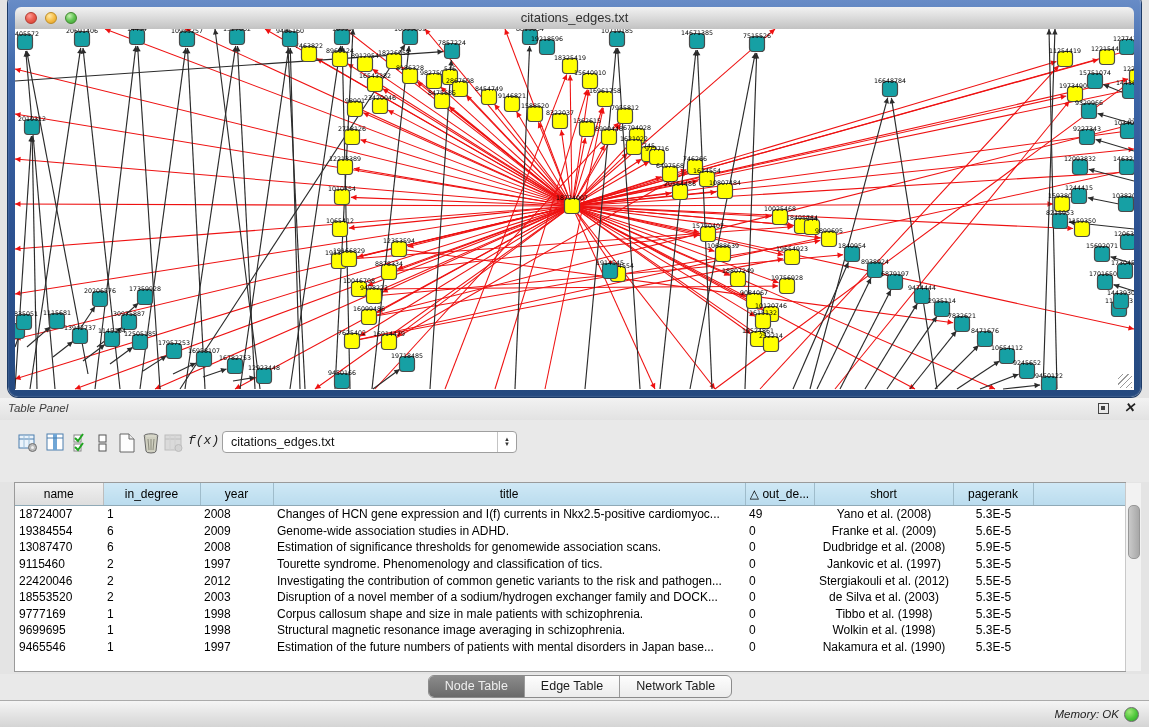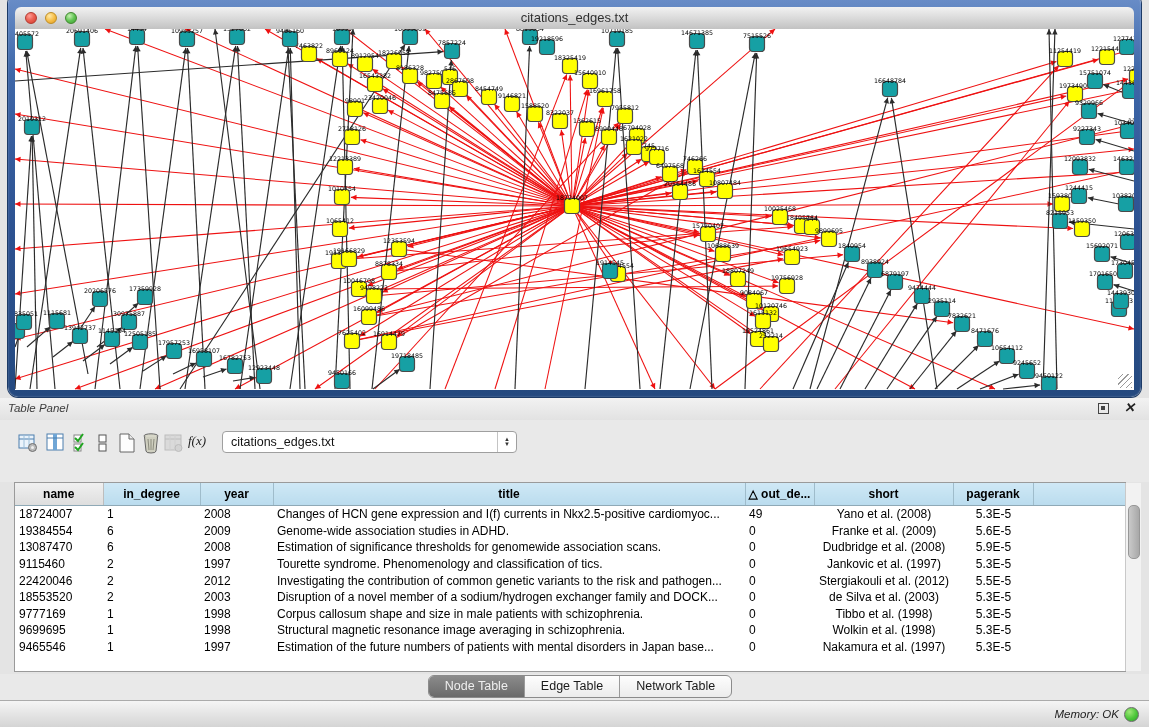--- a/index.html
+++ b/index.html
@@ -30,26 +30,26 @@
   .float-ic:before{content:"";position:absolute;left:2px;top:2px;width:4px;height:4px;background:#444;}
   .close-ic{position:absolute;right:14px;top:2px;font-size:13px;font-weight:bold;color:#222;}
   .divider-handle{position:absolute;left:569px;top:396px;font-size:7px;color:#555;}
   .toolbar{position:absolute;left:0;top:420px;width:1149px;height:62px;background:#e9e9e9;}
   .tbtn{position:absolute;top:12px;width:22px;height:22px;}
   .combo{position:absolute;left:222px;top:11px;width:295px;height:22px;background:#fff;
     border:1px solid #9f9f9f;border-radius:4px;box-sizing:border-box;font-size:12.5px;color:#111;
     line-height:20px;padding-left:8px;}
   .combo .step{position:absolute;right:0;top:0;bottom:0;width:18px;border-left:1px solid #c4c4c4;
     display:flex;flex-direction:column;align-items:center;justify-content:center;font-size:6px;color:#333;line-height:5px;}
-  .fx{position:absolute;left:188px;top:13px;font-size:13px;font-style:italic;color:#222;font-family:Liberation Serif, serif;}
+  .fx{position:absolute;left:188px;top:13px;font-size:13px;font-style:italic;color:#222;font-family:Liberation Mono, monospace;}
   
   .tablebox{position:absolute;left:14px;top:482px;width:1112px;height:190px;background:#fff;
     border:1px solid #9a9a9a;box-sizing:border-box;overflow:hidden;}
   table.grid{border-collapse:collapse;table-layout:fixed;width:1110px;font-size:12px;color:#000;}
-  table.grid th{height:20px;font-weight:bold;text-align:center;
+  table.grid th{height:20px;font-weight:normal;text-align:center;
     background:linear-gradient(180deg,#cfe8f5,#badcee);border-right:1px solid #9fbccb;border-bottom:1px solid #8fa9b6;
     overflow:hidden;white-space:nowrap;}
   table.grid th.gray{background:linear-gradient(180deg,#f0f0f0,#dedede);border-right:1px solid #bdbdbd;}
   table.grid td{height:16.6px;padding:0 3px 0 4px;overflow:hidden;white-space:nowrap;text-overflow:clip;}
   td.c{text-align:center;}
   .vsb{position:absolute;right:0px;top:483px;width:15px;height:188px;background:#f2f2f2;border-left:1px solid #c9c9c9;}
   .vsb{right:8px;}
   .vsb .thumb{position:absolute;left:2px;top:22px;width:10px;height:52px;border-radius:5px;
     background:linear-gradient(90deg,#c9c9c9,#a8a8a8);border:1px solid #979797;}
   
@@ -878,21 +878,21 @@
             <td class="c">Wolkin et al. (1998)</td>
             <td class="c">5.3E-5</td>
             <td></td>
           </tr>
           <tr>
             <td>9465546</td>
             <td>1</td>
             <td>1997</td>
             <td>Estimation of the future numbers of patients with mental disorders in Japan base...</td>
             <td>0</td>
-            <td class="c">Nakamura et al. (1997)</td>
+            <td class="c">Nakamura et al. (1990)</td>
             <td class="c">5.3E-5</td>
             <td></td>
           </tr>
         </tbody>
     </table>
   </div>
   <div class="vsb">
     <div class="thumb"></div>
   </div>
 

